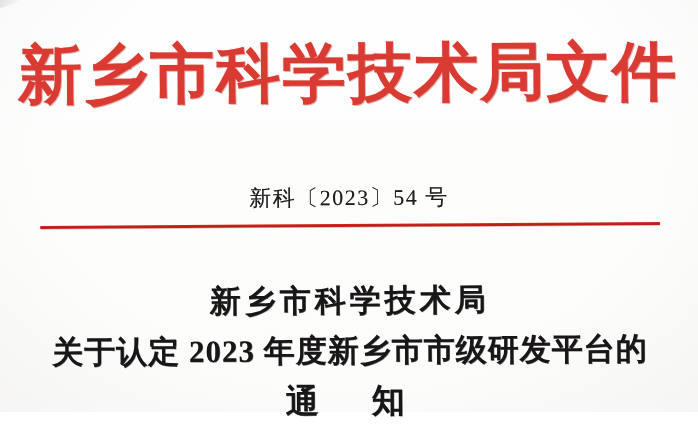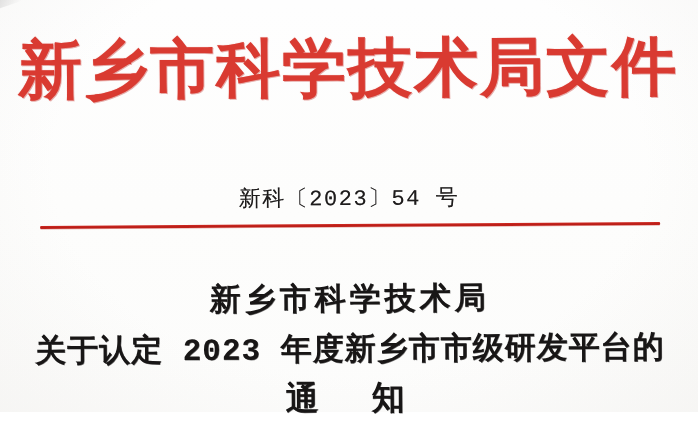--- a/index.html
+++ b/index.html
@@ -11,21 +11,21 @@
     background: #ffffff;
   }
 
   .page {
     position: relative;
     width: 698px;
     height: 412px;
     background:
       radial-gradient(ellipse at 50% 40%, rgba(255,255,255,0) 60%, rgba(235,233,230,0.35) 100%),
       linear-gradient(180deg, #fefefe 0%, #fdfdfc 50%, #fcfcfb 100%);
-    font-family: Liberation Mono, monospace;
+    font-family: Liberation Serif, serif;
   }
 
   
   .scan {
     position: absolute;
     inset: 0;
     transform: rotate(-0.35deg);
   }
 
   

